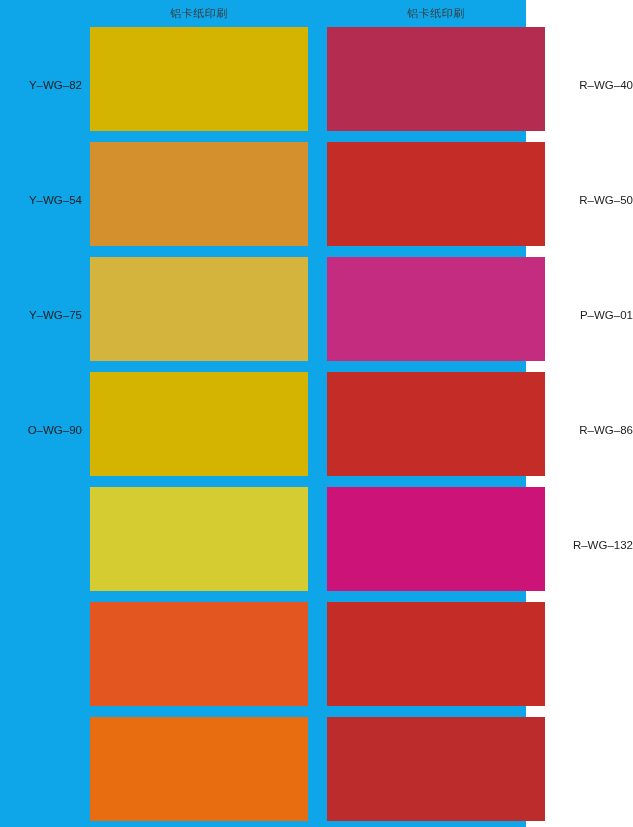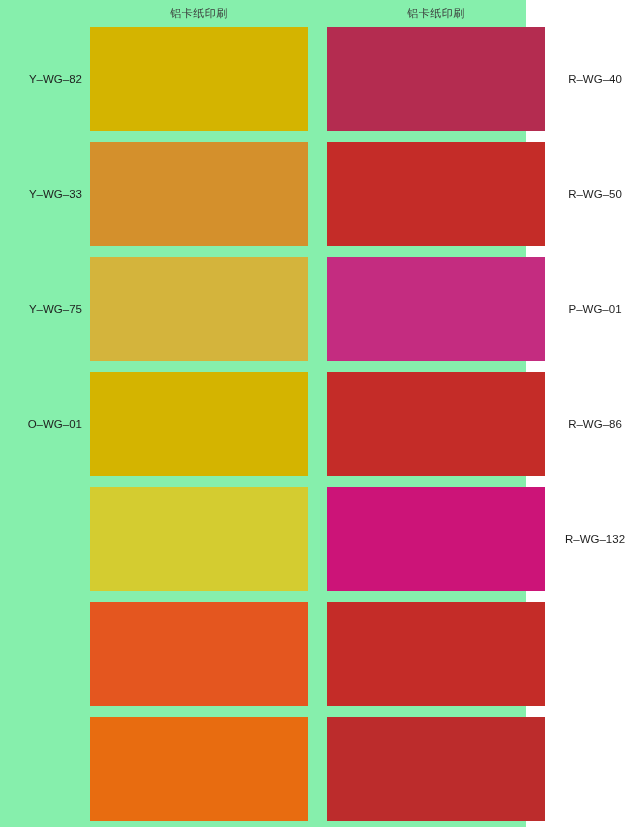--- a/index.html
+++ b/index.html
@@ -12,21 +12,21 @@
     height: 827px;
     font-family: "Liberation Sans", "DejaVu Sans", sans-serif;
     -webkit-font-smoothing: antialiased;
     overflow: hidden;
   }
 
   #palette-sheet {
     position: relative;
     width: 526px;
     height: 827px;
-    background: #86efac;
+    background: #0ea5e9;
   }
 
   
   .col-header {
     position: absolute;
     top: 7px;
     font-size: 11px;
     line-height: 14px;
     color: #3a3a3a;
     text-align: center;
@@ -57,64 +57,64 @@
     position: absolute;
     left: 0;
     top: 0;
     width: 218px;
     height: 104px;
   }
 
   
   .label-column {
     position: absolute;
-    top: 27px;
+    top: 33px;
   }
   .label-column.left  { left: 0px;   width: 82px; }
   .label-column.right { left: 557px; width: 76px; }
 
   .label-row {
     height: 104px;
     margin-bottom: 11px;
     display: flex;
     align-items: center;
   }
   .label-row:last-child { margin-bottom: 0; }
 
   .swatch-label {
     font-size: 11.5px;
     line-height: 14px;
     color: #1d1d1d;
     white-space: nowrap;
     font-family: "Liberation Sans", "DejaVu Sans", sans-serif;
   }
   .label-column.left  .label-row { justify-content: flex-end;   padding-right: 0; }
-  .label-column.right .label-row { justify-content: center; padding-left: 0; }
+  .label-column.right .label-row { justify-content: flex-end; padding-left: 0; }
 </style>
 </head>
 <body>
 
 <div id="palette-sheet">
 
   <div class="col-header left">铝卡纸印刷</div>
 
   <div class="col-header right">铝卡纸印刷</div>
 
   <div class="label-column left">
     <div class="label-row">
       <span class="swatch-label">Y–WG–82</span>
     </div>
     <div class="label-row">
-      <span class="swatch-label">Y–WG–33</span>
+      <span class="swatch-label">Y–WG–54</span>
     </div>
     <div class="label-row">
       <span class="swatch-label">Y–WG–75</span>
     </div>
     <div class="label-row">
-      <span class="swatch-label">O–WG–01</span>
+      <span class="swatch-label">O–WG–90</span>
     </div>
   </div>
 
   <div class="swatch-column left">
     <div class="swatch-row">
       <div class="swatch-chip" style="background-color: rgb(212, 180, 0);"></div>
     </div>
     <div class="swatch-row">
       <div class="swatch-chip" style="background-color: rgb(212, 144, 44);"></div>
     </div>

